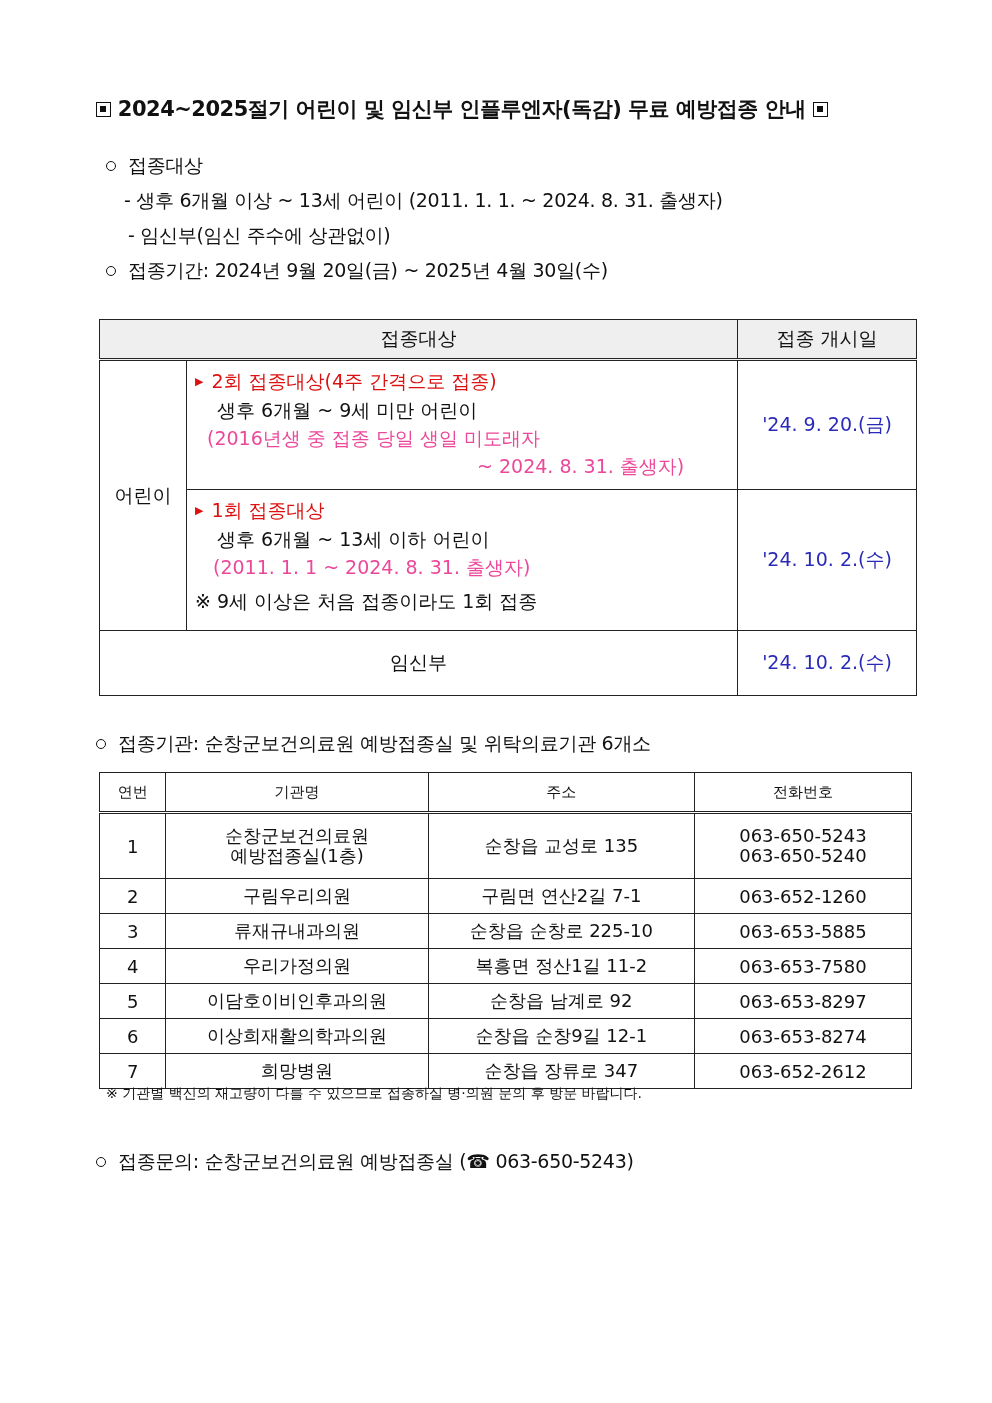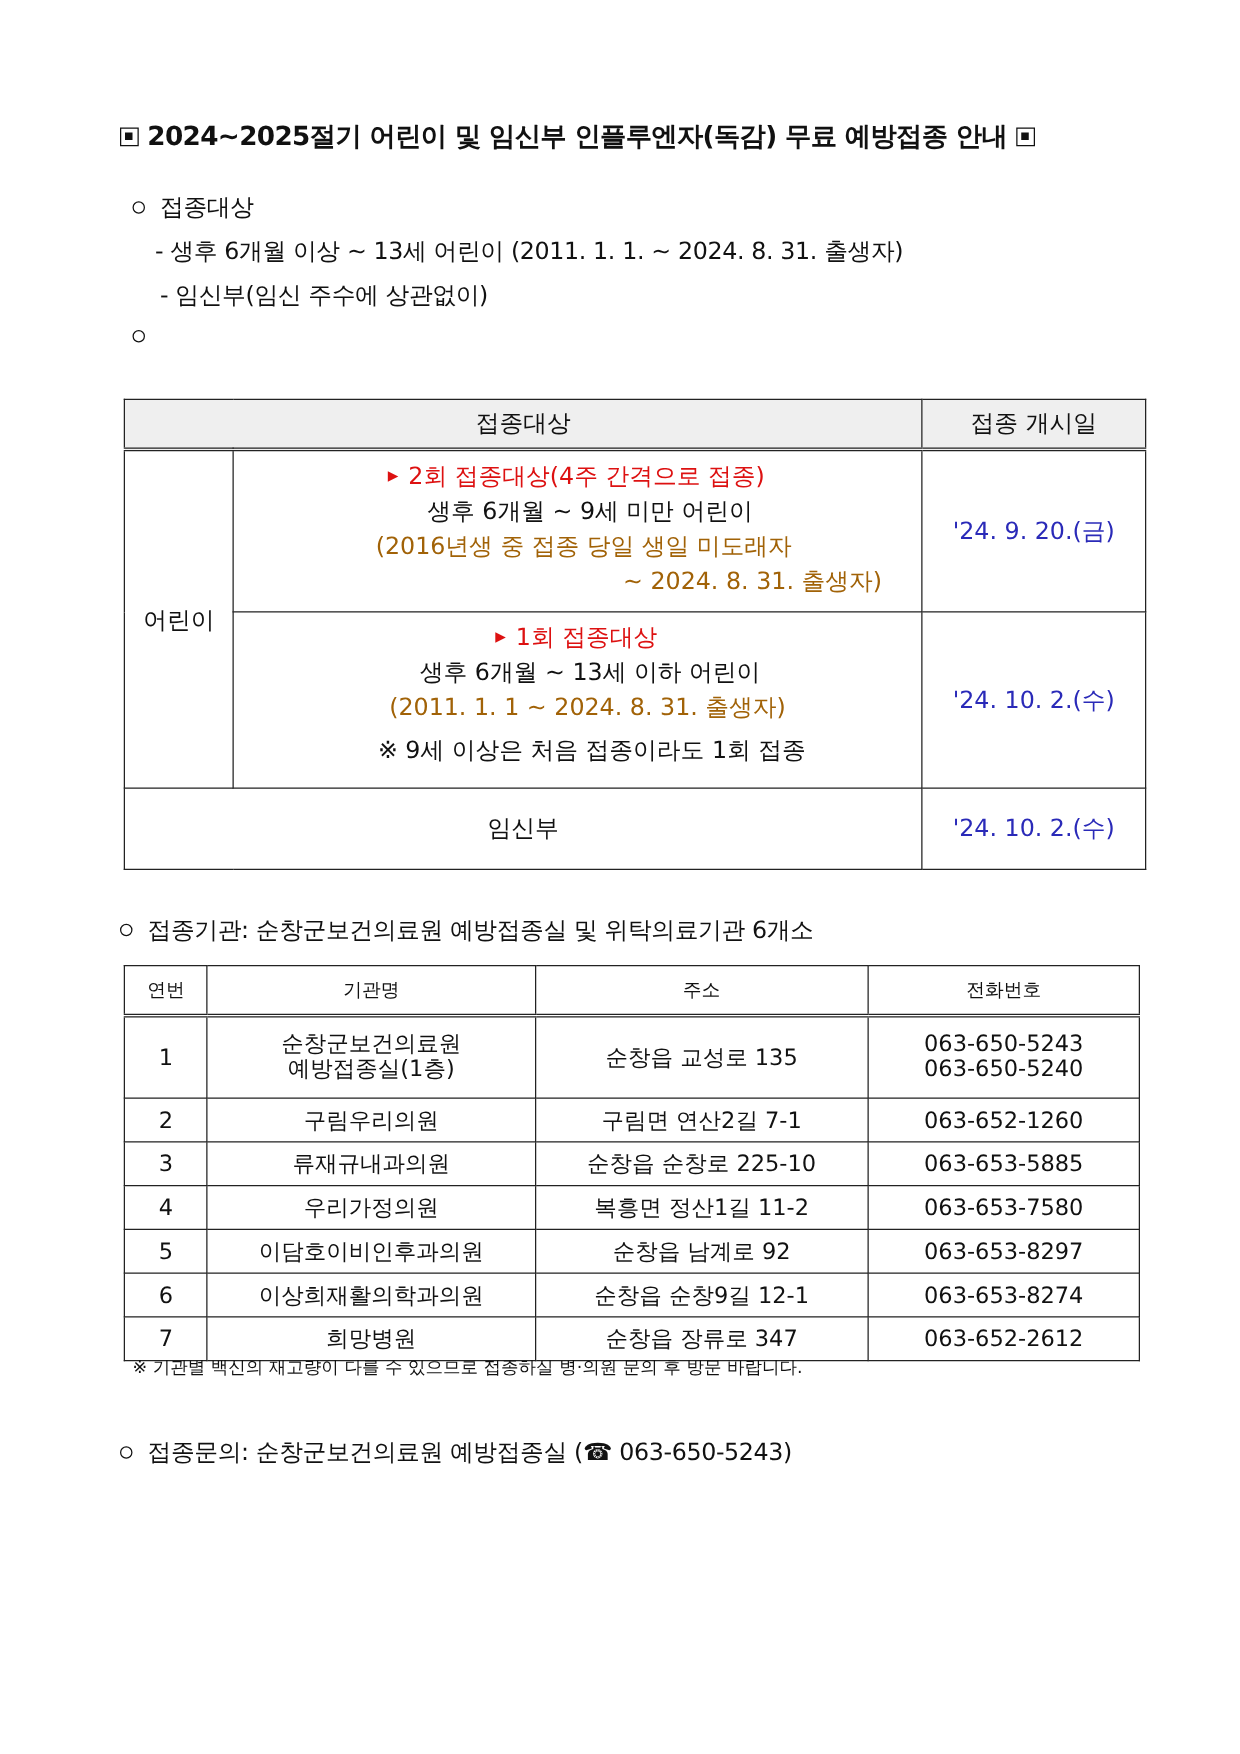--- a/index.html
+++ b/index.html
@@ -25,23 +25,23 @@
   .circ {
     display: inline-block; width: 10px; height: 10px; border: 1.6px solid #111; border-radius: 50%;
     margin-right: 12px; vertical-align: 1px; box-sizing: border-box;
   }
   table { border-collapse: collapse; position: absolute; }
   td, th { border: 1px solid #222; font-weight: normal; }
   .t1 { left: 99px; top: 319px; width: 818px; }
   .t1 th { background: #efefef; height: 36px; font-size: 19px; border-bottom: 3px double #222; }
   .t1 td { font-size: 19px; }
   .red { color: #dd1111; }
-  .blue { color: #a16207; }
+  .blue { color: #ec4899; }
   .tri { font-size: 11px; vertical-align: 3px; margin-right: 8px; }
-  .cell-left { padding: 6px 10px 6px 8px; line-height: 28px; vertical-align: top; text-align: center; }
+  .cell-left { padding: 6px 10px 6px 8px; line-height: 28px; vertical-align: top; }
   .cell-date { text-align: center; color: #2a2ab8; font-size: 19px; }
   .t2 { left: 99px; top: 772px; width: 813px; }
   .t2 th { height: 36px; font-size: 15px; border-bottom: 3px double #222; }
   .t2 td { text-align: center; font-size: 18px; height: 32px; }
   .note { position: absolute; font-size: 14px; white-space: nowrap; }
 </style>
 </head>
 <body>
 
 <div class="title">
@@ -49,21 +49,21 @@
   <span>2024~2025절기 어린이 및 임신부 인플루엔자(독감) 무료 예방접종 안내</span>
   <span class="box-icon"></span>
 </div>
 
 <div class="line" style="left:106px; top:153px;">
   <span class="circ"></span><span>접종대상</span>
 </div>
 <div class="line" style="left:124px; top:188px;">- 생후 6개월 이상 ~ 13세 어린이 (2011. 1. 1. ~ 2024. 8. 31. 출생자)</div>
 <div class="line" style="left:128px; top:223px;">- 임신부(임신 주수에 상관없이)</div>
 <div class="line" style="left:106px; top:258px;">
-  <span class="circ"></span>
+  <span class="circ"></span><span>접종기간: 2024년 9월 20일(금) ~ 2025년 4월 30일(수)</span>
 </div>
 
 <table class="t1">
   <tbody>
       <tr>
     <th colspan="2" style="width:640px;">접종대상</th>
     <th style="width:176px;">접종 개시일</th>
   </tr>
   <tr>
     <td rowspan="2" style="width:84px; text-align:center;">어린이</td>
@@ -73,21 +73,21 @@
       <div class="blue" style="padding-left:12px;">(2016년생 중 접종 당일 생일 미도래자</div>
       <div class="blue" style="padding-left:282px;">~ 2024. 8. 31. 출생자)</div>
     </td>
     <td class="cell-date">'24. 9. 20.(금)</td>
   </tr>
   <tr>
     <td class="cell-left" style="height:128px;">
       <div class="red"><span class="tri">▶</span><span>1회 접종대상</span></div>
       <div style="padding-left:22px;">생후 6개월 ~ 13세 이하 어린이</div>
       <div class="blue" style="padding-left:18px;">(2011. 1. 1 ~ 2024. 8. 31. 출생자)</div>
-      <div style="margin-top:6px;margin-left:25px;">※ 9세 이상은 처음 접종이라도 1회 접종</div>
+      <div style="margin-top:6px;">※ 9세 이상은 처음 접종이라도 1회 접종</div>
     </td>
     <td class="cell-date">'24. 10. 2.(수)</td>
   </tr>
   <tr>
     <td colspan="2" style="height:62px; text-align:center;">임신부</td>
     <td class="cell-date">'24. 10. 2.(수)</td>
   </tr>
 </tbody>
   </table>
 

